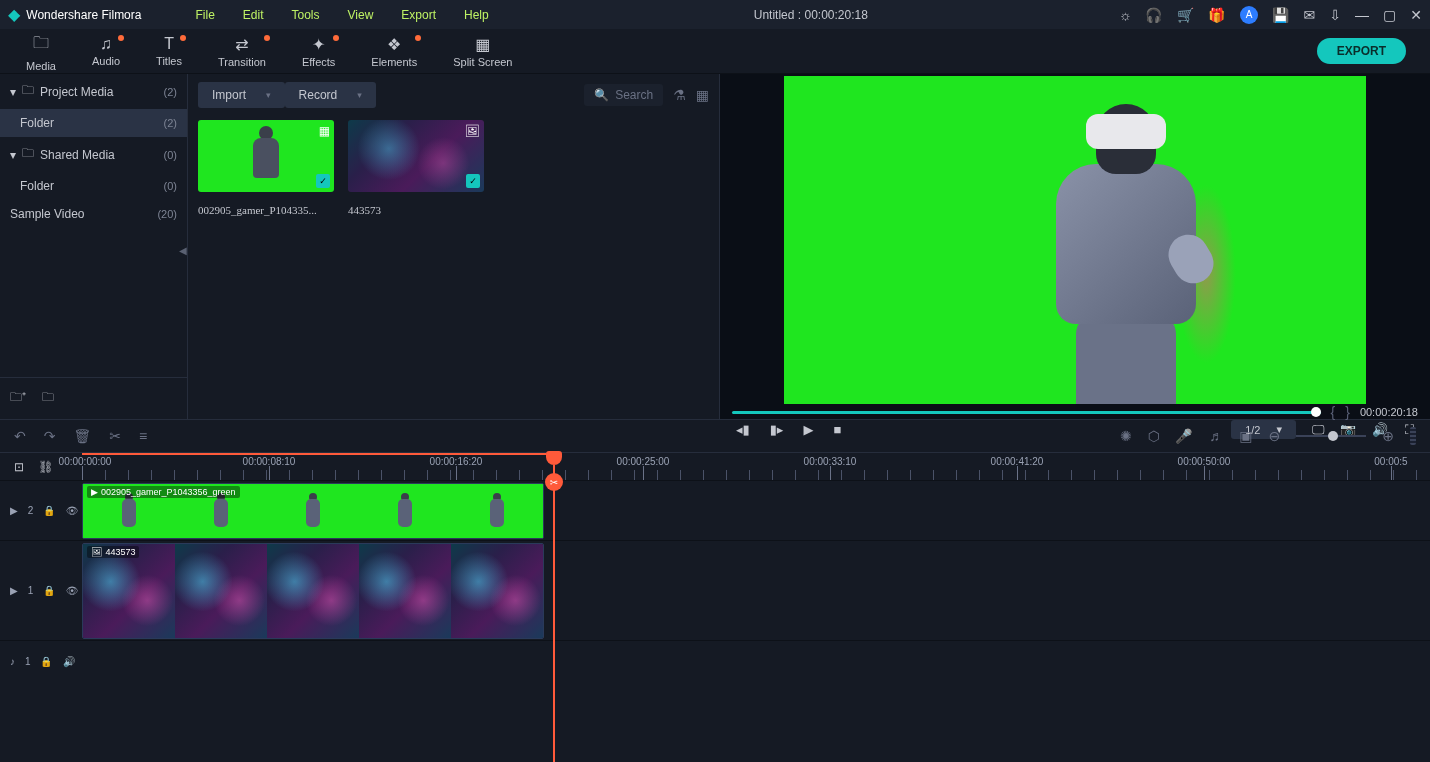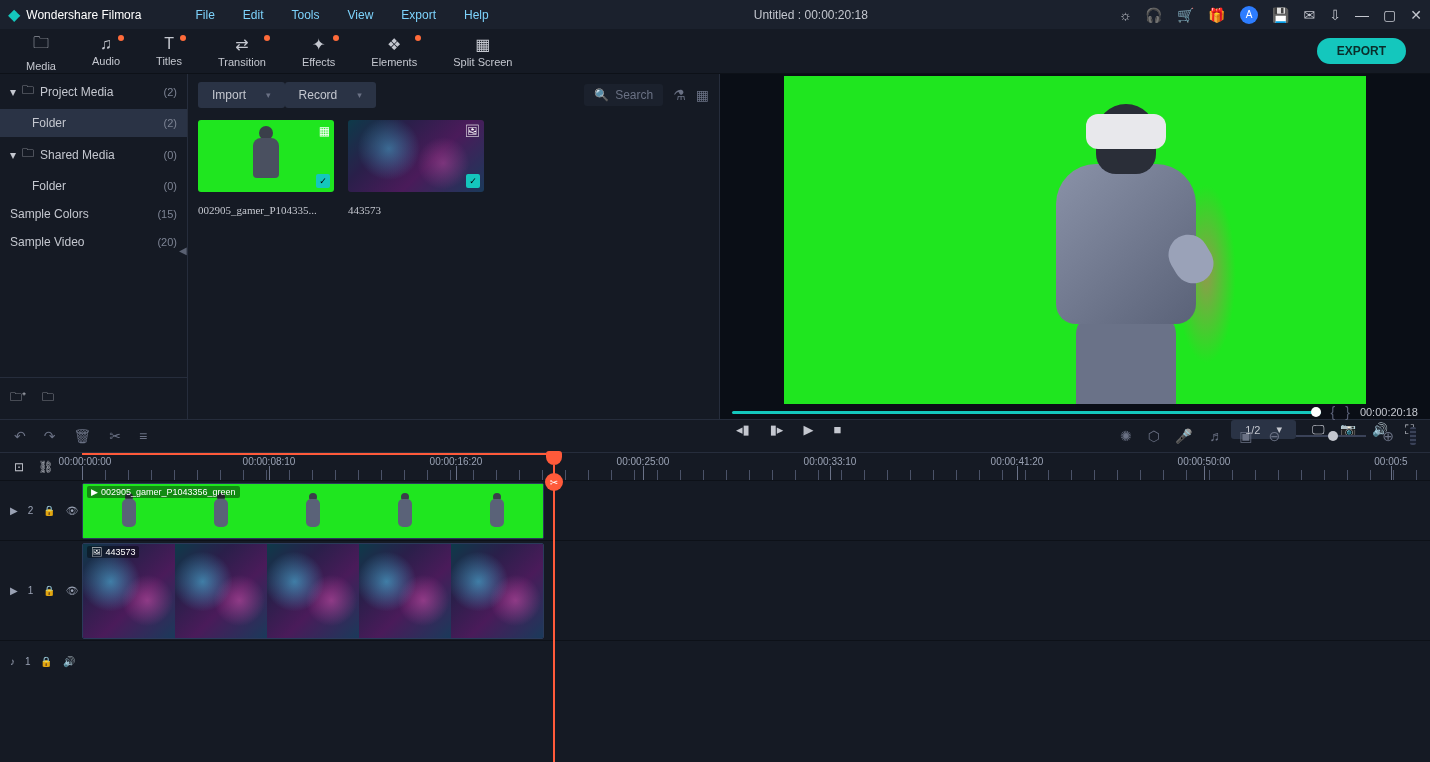--- a/index.html
+++ b/index.html
@@ -1,39 +1,39 @@
 <!DOCTYPE html>
 <html><head>
 <meta charset="utf-8">
 <style>
 * { margin: 0; padding: 0; box-sizing: border-box; font-family: -apple-system, BlinkMacSystemFont, "Segoe UI", Arial, sans-serif; user-select: none; }
 body { background: #151a24; color: #c4c7cf; width: 1430px; height: 762px; overflow: hidden; font-size: 12px; }
 .menubar { height: 29px; background: #1b212d; display: flex; align-items: center; padding: 0 8px; }
 .menubar .logo { color: #14c7bd; margin-right: 6px; font-size: 16px; }
 .menubar .brand { color: #fff; font-weight: 500; margin-right: 40px; }
-.menubar .menu-item { padding: 0 14px; color: #7dd3fc; cursor: pointer; }
+.menubar .menu-item { padding: 0 14px; color: #bef264; cursor: pointer; }
 .menubar .title-center { flex: 1; text-align: center; color: #c4c7cf; }
 .menubar .right-icons { display: flex; align-items: center; gap: 14px; }
 .menubar .right-icons span { color: #c4c7cf; cursor: pointer; font-size: 14px; }
 .menubar .right-icons .orange { color: #e88d3a; }
 .menubar .right-icons .teal { color: #14c7bd; }
 .menubar .right-icons .blue-badge { background: #2d7dff; border-radius: 50%; width: 18px; height: 18px; display: inline-flex; align-items: center; justify-content: center; color: #fff; font-size: 10px; }
 
 .toolbar { height: 45px; background: #151a24; display: flex; align-items: center; padding: 0 8px; border-bottom: 1px solid #0d1118; }
 .tool-btn { display: flex; flex-direction: column; align-items: center; padding: 0 18px; cursor: pointer; position: relative; }
 .tool-btn .icon { font-size: 16px; color: #c4c7cf; margin-bottom: 2px; }
 .tool-btn .label { font-size: 11px; color: #c4c7cf; }
 .tool-btn .dot { position: absolute; top: 0; right: 14px; width: 6px; height: 6px; background: #ff6b3a; border-radius: 50%; }
 .export-btn { background: #14c7bd; color: #0a2e2b; font-weight: bold; padding: 6px 20px; border-radius: 14px; margin-left: auto; margin-right: 16px; cursor: pointer; font-size: 12px; }
 
 .middle { display: flex; height: 345px; }
 .sidebar { width: 188px; background: #151a24; border-right: 1px solid #262d3c; display: flex; flex-direction: column; }
 .side-item { display: flex; align-items: center; padding: 7px 10px; justify-content: space-between; cursor: pointer; }
 .side-item .left { display: flex; align-items: center; gap: 6px; }
-.side-item.sub { padding-left: 32px; }
+.side-item.sub { padding-left: 20px; }
 .side-item.active { background: #2a3345; }
 .side-count { color: #7d8494; font-size: 11px; }
 .side-spacer { flex: 1; }
 .side-foot { display: flex; gap: 16px; padding: 10px; border-top: 1px solid #262d3c; }
 .side-collapse { position: absolute; left: 179px; top: 245px; color: #5a6172; font-size: 10px; cursor: pointer; }
 
 .media-panel { width: 532px; background: #151a24; position: relative; border-right: 1px solid #262d3c; }
 .media-bar { display: flex; align-items: center; padding: 8px 10px; gap: 0; }
 .dropdown { background: #2a3345; padding: 6px 14px; border-radius: 3px; display: flex; align-items: center; gap: 20px; cursor: pointer; font-size: 12px; }
 .dropdown .arr { color: #6a7184; font-size: 9px; }
@@ -196,24 +196,20 @@
       <span class="left">
           <span>▾</span>
           <span>🗀</span>
           <span>Shared Media</span>
         </span>
       <span class="side-count">(0)</span>
     </div>
     <div class="side-item sub">
       <span>Folder</span>
       <span class="side-count">(0)</span>
-    </div>
-    <div class="side-item">
-      <span>Sample Colors</span>
-      <span class="side-count">(15)</span>
     </div>
     <div class="side-item">
       <span>Sample Video</span>
       <span class="side-count">(20)</span>
     </div>
     <span class="side-collapse">◀</span>
     <div class="side-spacer"></div>
     <div class="side-foot">
       <span>🗀⁺</span>
       <span>🗀</span>

